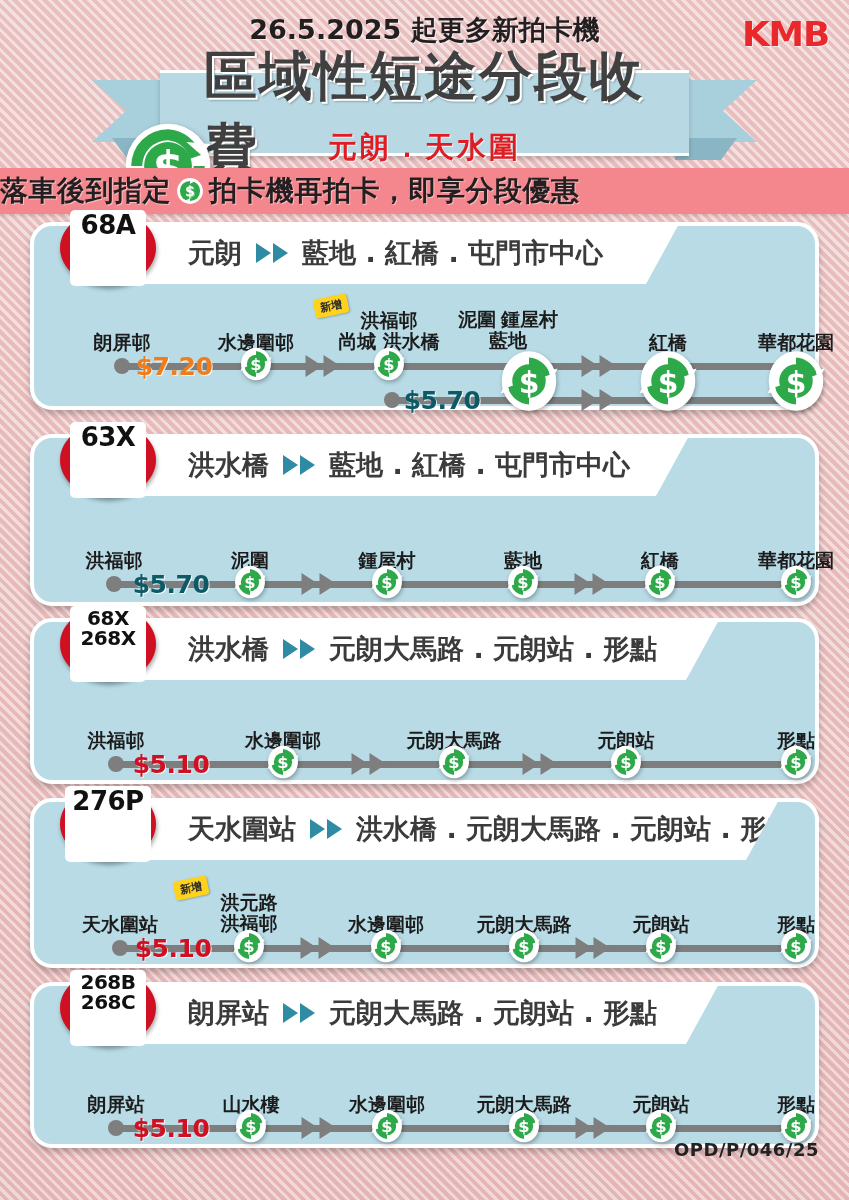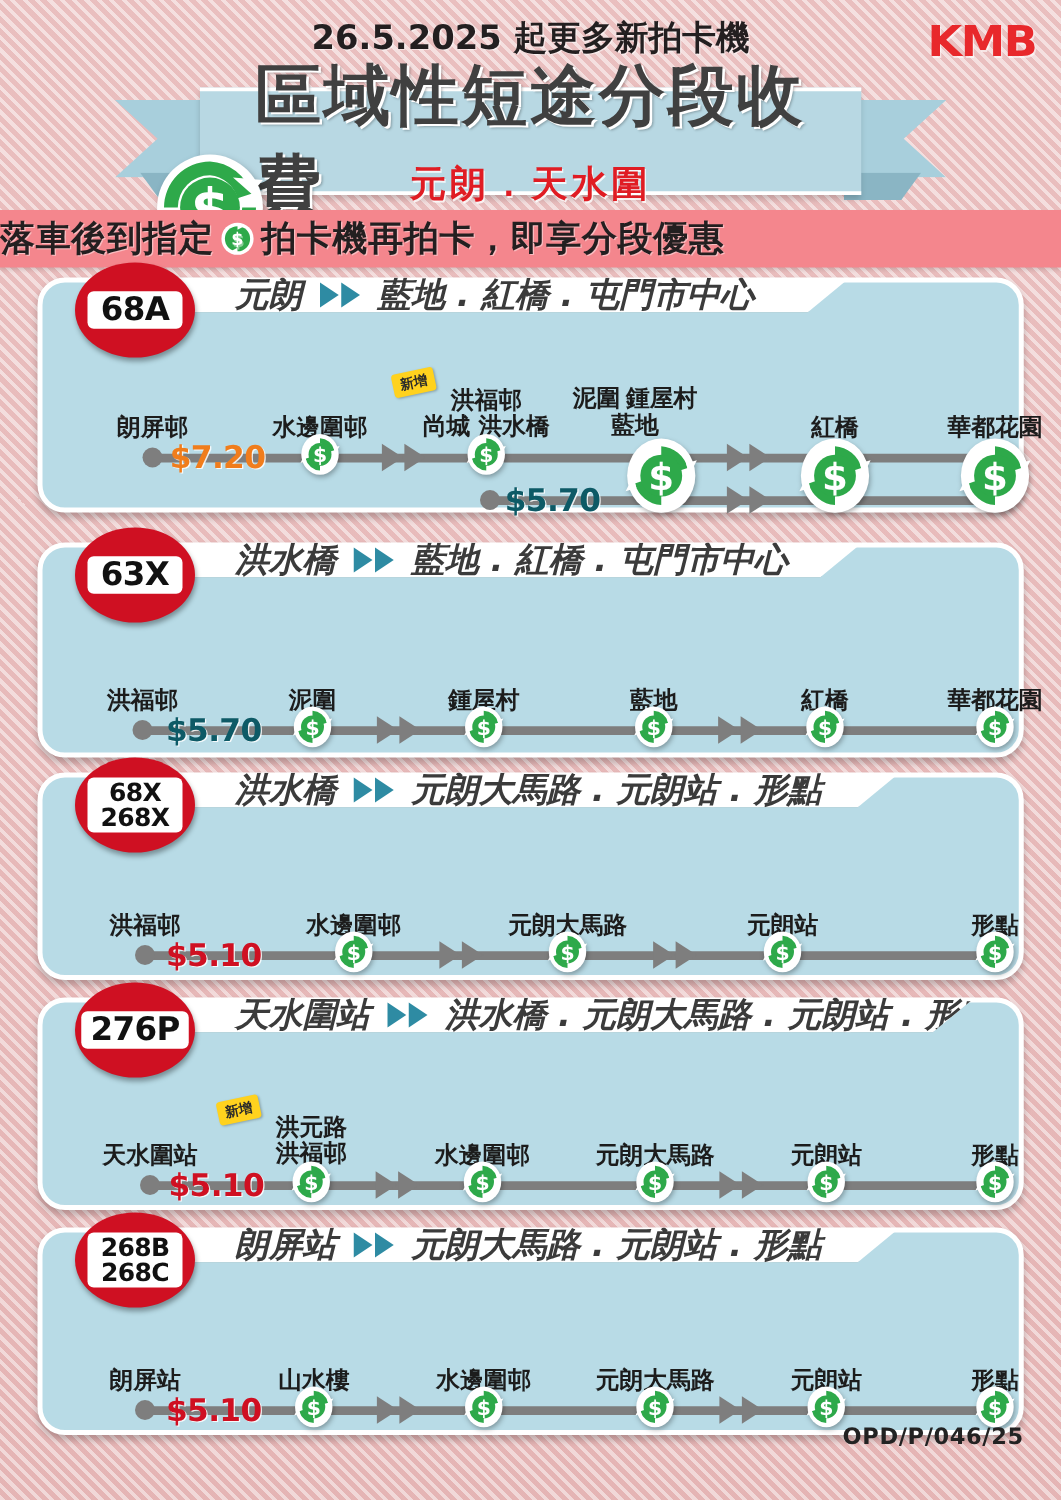--- a/index.html
+++ b/index.html
@@ -93,45 +93,44 @@
   
   .card{
     position:absolute;left:30px;width:789px;
     background:#b8dbe6;
     border:4px solid #ffffff;
     border-radius:22px;
     box-shadow:0 4px 6px rgba(0,0,0,.22);
     box-sizing:border-box;
   }
   .banner{
-    position:absolute;left:46px;top:-4px;height:28px;
+    position:absolute;left:46px;top:-4px;height:62px;
     background:#ffffff;
     box-shadow:2px 3px 4px rgba(0,0,0,.25);
     display:flex;align-items:center;
     padding-left:108px;padding-right:46px;
     clip-path:polygon(0 0,100% 0,calc(100% - 34px) 100%,0 100%);
     box-sizing:border-box;
-    font-style:italic;
   }
   .banner-text{
     font-size:27px;font-weight:bold;color:#3b3b3b;white-space:nowrap;
     display:flex;align-items:center;gap:8px;
     font-family:"DejaVu Sans","Liberation Sans",sans-serif;
     text-shadow:1px 1px 0 rgba(255,255,255,.6);
   }
   .arrow-pair{display:inline-flex;gap:2px;margin:0 6px;}
   .arr-t{
     width:0;height:0;border-left:15px solid #2e8ba3;
     border-top:10px solid transparent;border-bottom:10px solid transparent;
   }
   .route-badge{
     position:absolute;left:26px;top:-16px;width:96px;height:76px;
     background:#cf1022;border-radius:50%;
     box-shadow:1px 3px 4px rgba(0,0,0,.35);
-    display:flex;align-items:center;justify-content:center;
+    display:flex;justify-content:center;
   }
   .route-badge-inner{
     background:#ffffff;border-radius:5px;
     padding:2px 7px;min-width:62px;text-align:center;
     line-height:1.02;
   }
   .route-num{
     font-size:26px;font-weight:bold;color:#111;letter-spacing:-0.5px;
     font-family:"DejaVu Sans","Liberation Sans",sans-serif;
   }

